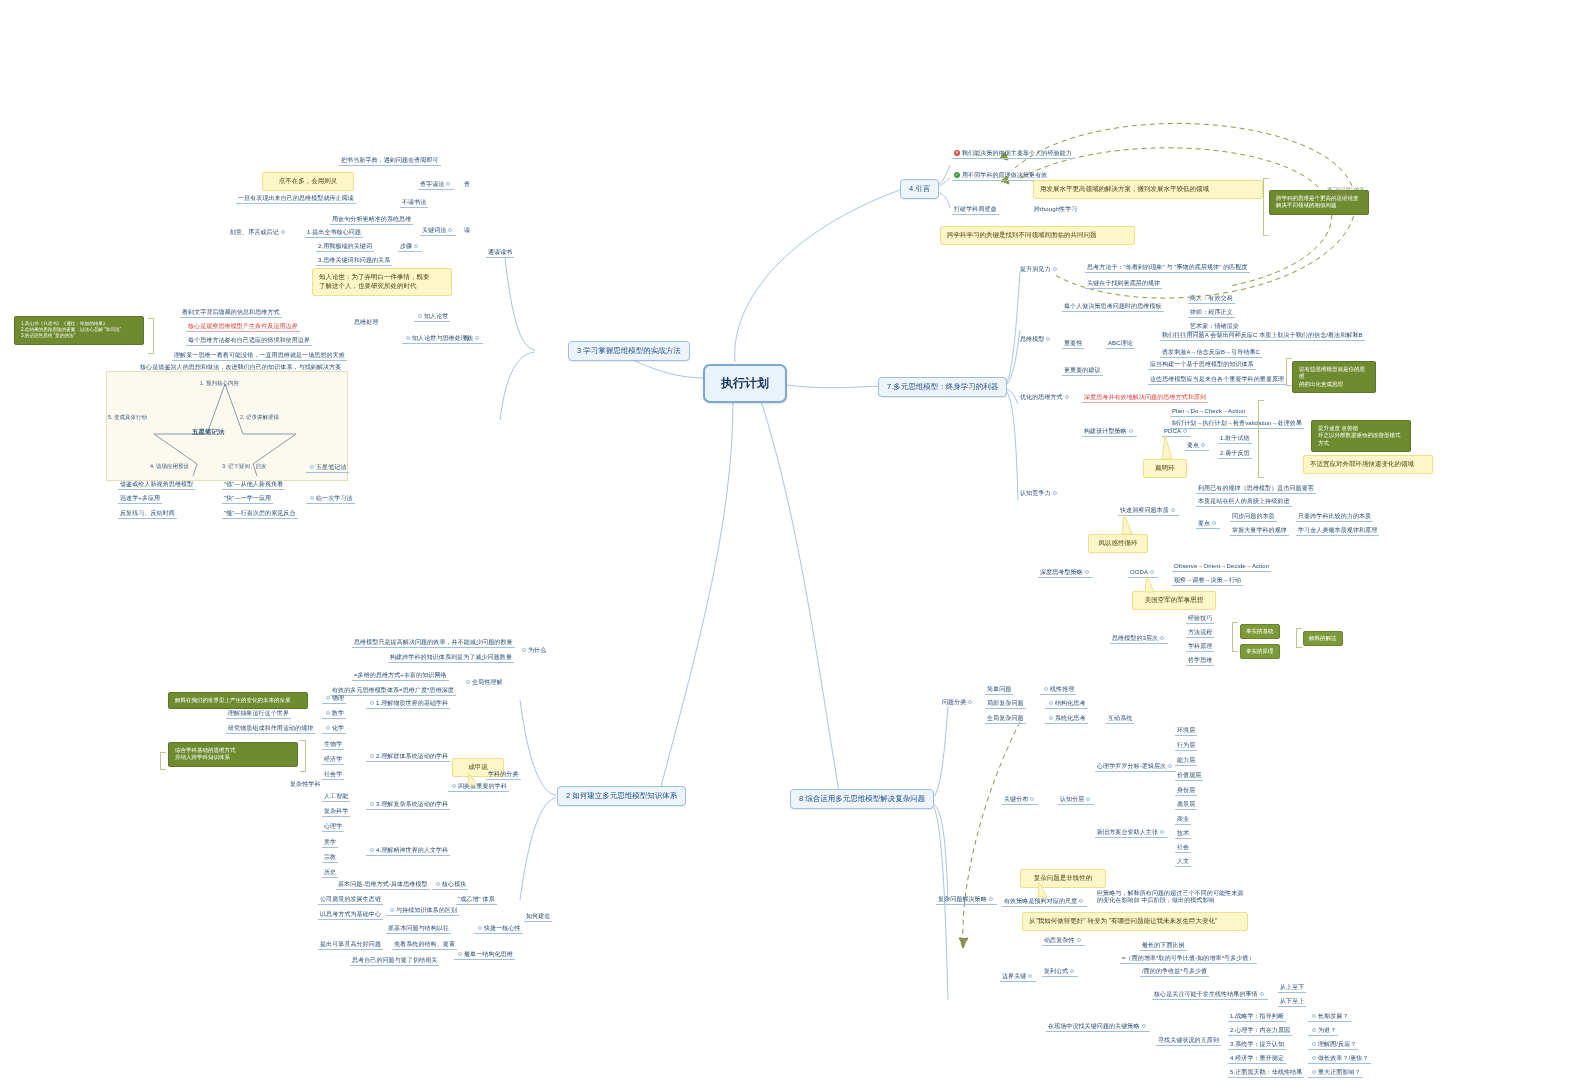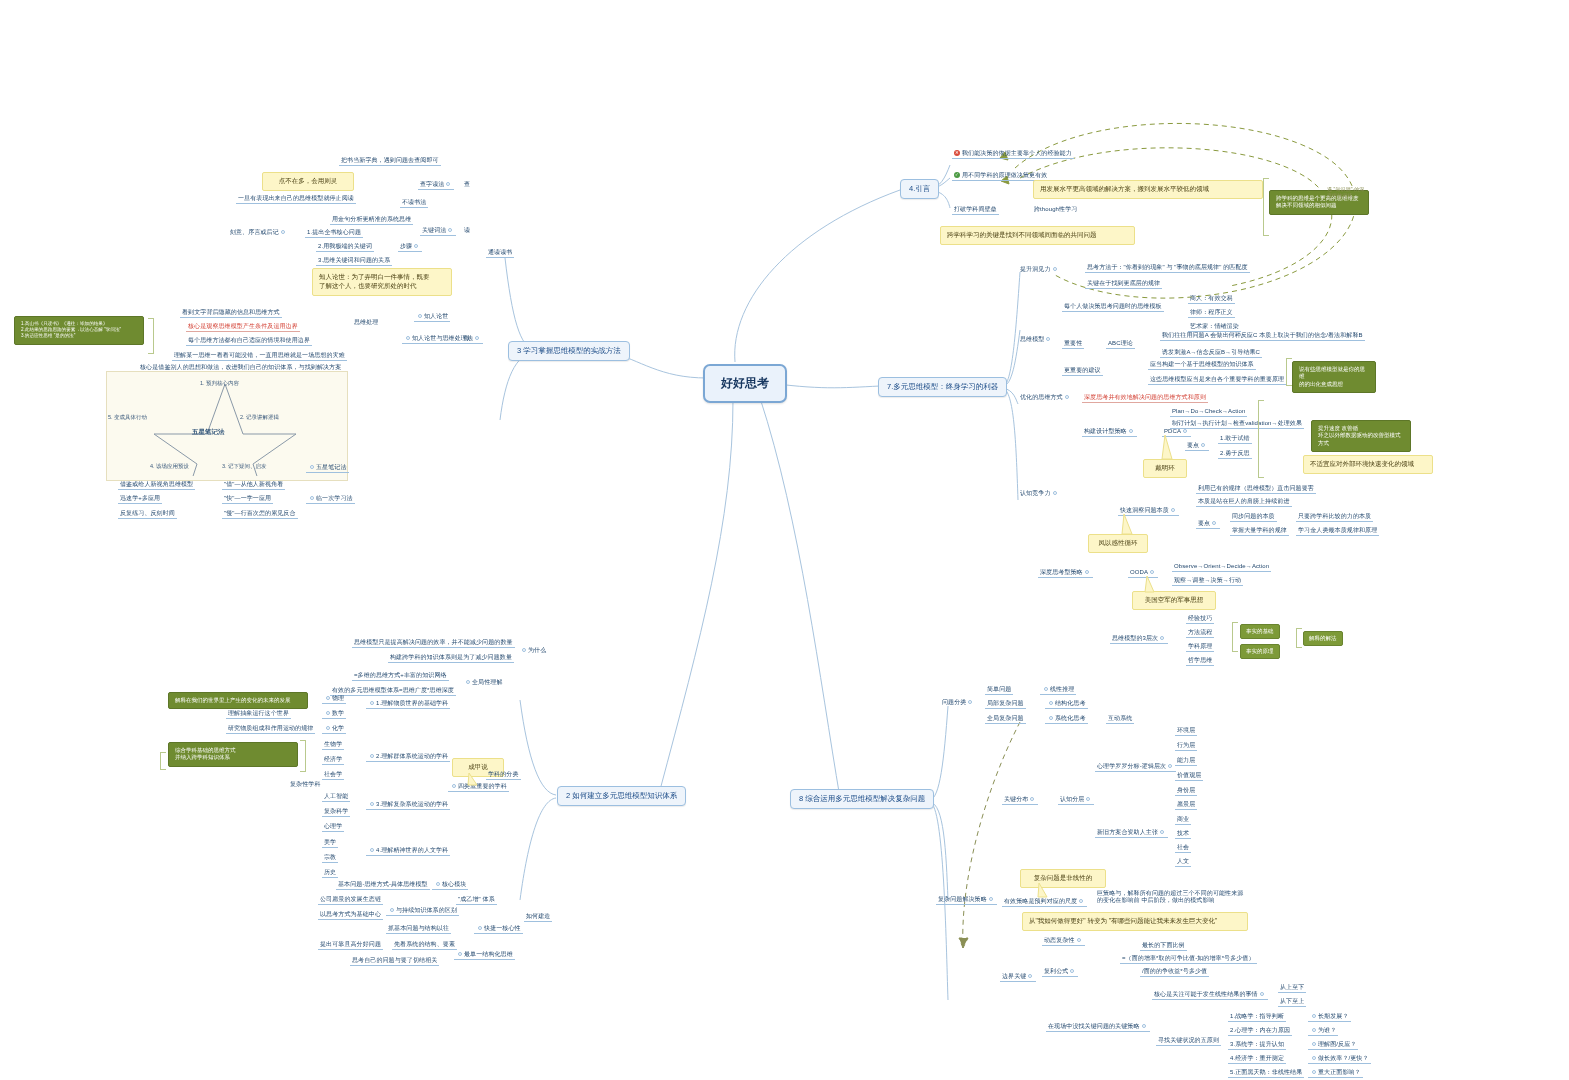--- a/index.html
+++ b/index.html
@@ -92,25 +92,25 @@
       <path d="M1005,152 L1000,158 L1008,160 Z" fill="#8a9a3f"></path>
       <path d="M1007,176 L1001,181 L1009,184 Z" fill="#8a9a3f"></path>
     </g>
 
     <g fill="none" stroke="#8a8f55" stroke-width="1" stroke-dasharray="5,4">
       <path d="M1020,722 C985,790 960,880 963,948"></path>
       <path d="M963,948 L959,938 L968,938 Z" fill="#8a8f55"></path>
     </g>
   </svg>
 
-  <div class="root" style="left:703px; top:364px;">好好思考</div>
+  <div class="root" style="left:703px; top:364px;">执行计划</div>
 
   <div class="topic1" style="left:900px; top:179px;">4.引言</div>
   <div class="topic1" style="left:878px; top:377px;">7.多元思维模型：终身学习的利器</div>
-  <div class="topic1" style="left:508px; top:341px;">3 学习掌握思维模型的实战方法</div>
+  <div class="topic1" style="left:568px; top:341px;">3 学习掌握思维模型的实战方法</div>
   <div class="topic1" style="left:557px; top:786px;">2 如何建立多元思维模型知识体系</div>
   <div class="topic1" style="left:790px; top:789px;">8 综合运用多元思维模型解决复杂问题</div>
 
   <div class="node nd-under" style="left:952px; top:149px;">
     <span class="icon-x">✕</span><span>我们能决策的依据主要靠个人的经验能力</span>
   </div>
   <div class="node nd-under" style="left:952px; top:171px;">
     <span class="icon-v">✓</span><span>用不同学科的原理做决策更有效</span>
   </div>
   <div class="yellow" style="left:1033px; top:180px; width:230px;">用发展水平更高领域的解决方案，搬到发展水平较低的领域</div>

